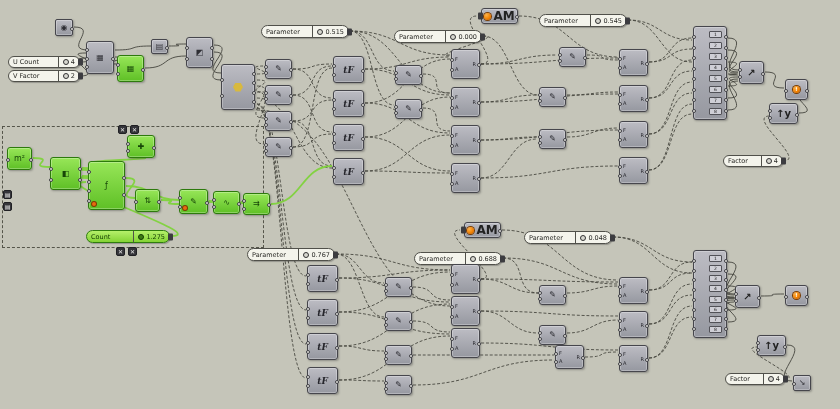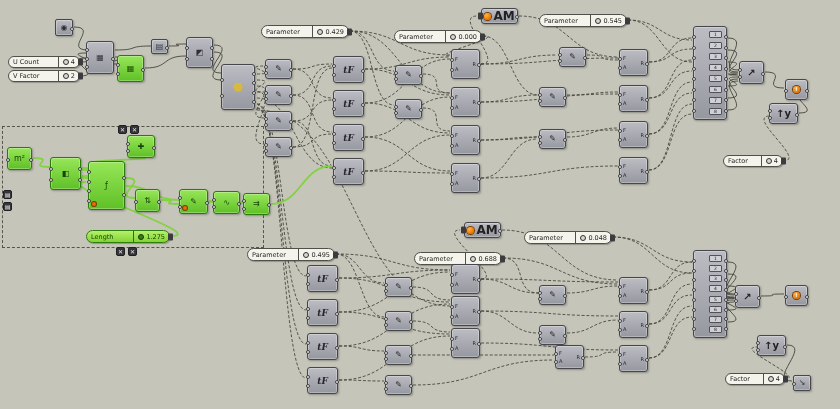--- a/index.html
+++ b/index.html
@@ -244,21 +244,21 @@
         <span class="port" style="top: 28.6667px; left: -2px;"></span>
         <span class="port" style="top: 7.2px; right: -2px;"></span>
         <span class="port" style="top: 16.4px; right: -2px;"></span>
         <span class="port" style="top: 25.6px; right: -2px;"></span>
         <span class="port" style="top: 34.8px; right: -2px;"></span>
       </div>
       <div class="capsule" style="left: 261px; top: 25px; width: 88px; height: 13px; position: absolute;">
         <span class="cap-label">Parameter</span>
         <span class="cap-val">
           <span class="knob"></span>
-          <span>0.429</span>
+          <span>0.515</span>
         </span>
         <span class="nub"></span>
       </div>
       <div class="capsule" style="left: 394px; top: 30px; width: 88px; height: 13px; position: absolute;">
         <span class="cap-label">Parameter</span>
         <span class="cap-val">
           <span class="knob"></span>
           <span>0.000</span>
         </span>
         <span class="nub"></span>
@@ -268,21 +268,21 @@
         <span class="cap-val">
           <span class="knob"></span>
           <span>0.545</span>
         </span>
         <span class="nub"></span>
       </div>
       <div class="capsule" style="left: 247px; top: 248px; width: 88px; height: 13px; position: absolute;">
         <span class="cap-label">Parameter</span>
         <span class="cap-val">
           <span class="knob"></span>
-          <span>0.495</span>
+          <span>0.767</span>
         </span>
         <span class="nub"></span>
       </div>
       <div class="capsule" style="left: 414px; top: 252px; width: 88px; height: 13px; position: absolute;">
         <span class="cap-label">Parameter</span>
         <span class="cap-val">
           <span class="knob"></span>
           <span>0.688</span>
         </span>
         <span class="nub"></span>
@@ -353,21 +353,21 @@
         <span class="port" style="top: 13.3333px; left: -2px;"></span>
         <span class="port" style="top: 9.5px; right: -2px;"></span>
       </div>
       <div class="node green" style="left: 243px; top: 193px; width: 27px; height: 22px; position: absolute;">
         <span class="glyph">⇉</span>
         <span class="port" style="top: 5.33333px; left: -2px;"></span>
         <span class="port" style="top: 12.6667px; left: -2px;"></span>
         <span class="port" style="top: 9px; right: -2px;"></span>
       </div>
       <div class="capsule greenS" style="left: 86px; top: 230px; width: 84px; height: 13px; position: absolute;">
-        <span class="cap-label">Length</span>
+        <span class="cap-label">Count</span>
         <span class="cap-val">
           <span class="knob"></span>
           <span>1.275</span>
         </span>
         <span class="nub"></span>
       </div>
       <div class="tag" style="left: 118px; top: 125px; width: 9px; height: 9px; position: absolute; line-height: 7px;"><span>✕</span></div>
       <div class="tag" style="left: 130px; top: 125px; width: 9px; height: 9px; position: absolute; line-height: 7px;"><span>✕</span></div>
       <div class="tag" style="left: 116px; top: 247px; width: 9px; height: 9px; position: absolute; line-height: 7px;"><span>✕</span></div>
       <div class="tag" style="left: 128px; top: 247px; width: 9px; height: 9px; position: absolute; line-height: 7px;"><span>✕</span></div>

